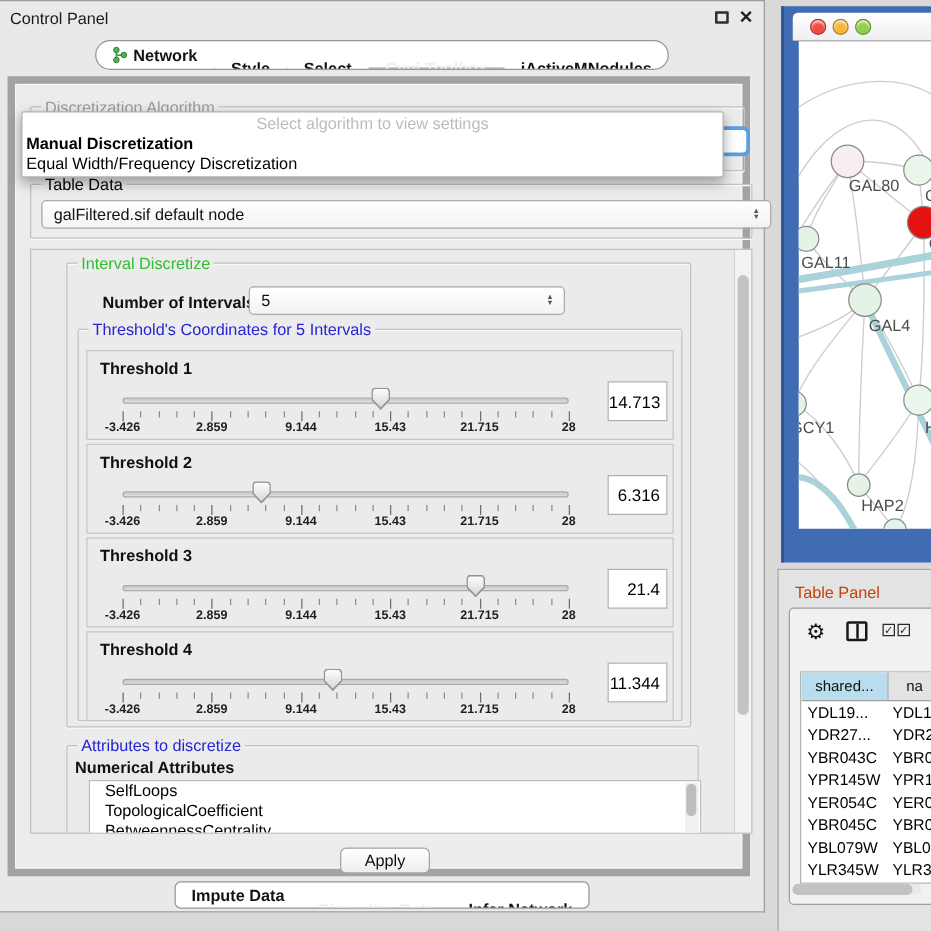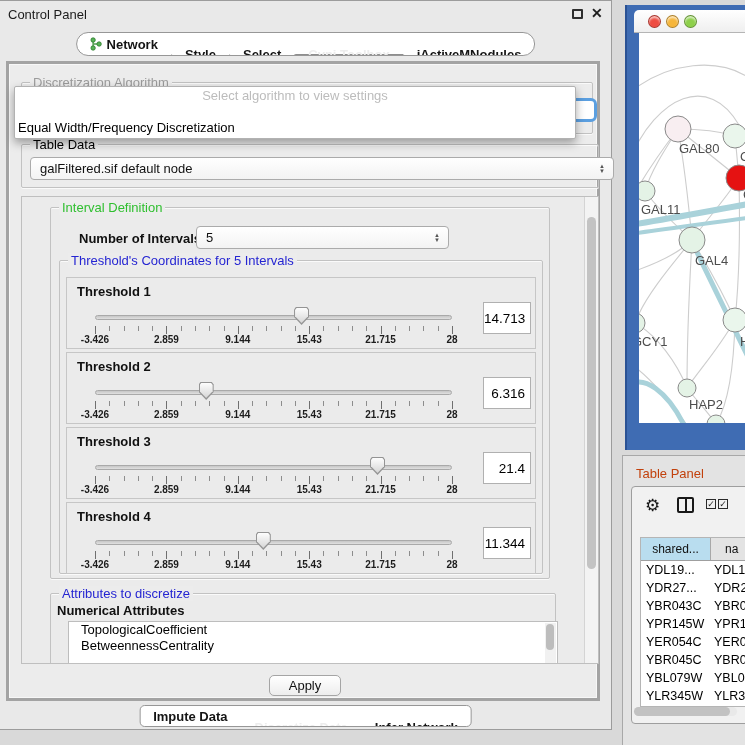--- a/index.html
+++ b/index.html
@@ -12,21 +12,21 @@
   #cp-title { left:8px; top:6px; font-size:13px; color:#1b1b1b; }
   #cp-float { left:572px; top:8px; width:11px; height:10px; border:2px solid #2e2e2e; border-radius:1px; cursor:pointer; }
   #cp-close { left:591px; top:4px; font-size:14px; color:#1e1e1e; font-weight:bold; cursor:pointer; }
 
   #top-tabs { left:50%; transform:translateX(-50%); top:31px; height:24px; display:flex; background:#ffffff; border:1px solid #979797; border-radius:12px; overflow:hidden; font-size:13px; font-weight:600; white-space:nowrap; }
   .seg { display:flex; align-items:center; gap:5px; padding:0 13px; color:#141414; cursor:pointer; }
   .seg + .seg { border-left:1px solid #c9c9c9;margin-top:21px; }
   .seg.active { background:linear-gradient(#9b9b9b,#818181); color:#ededed; }
   .net-icon { width:12px; height:14px; display:inline-block; }
 
-  #main-panel { left:6px; top:60px; width:594px; height:640px; background:#ececec; border:3px solid #a3a3a3; box-shadow:inset 0 0 0 1px #f7f7f7; }
+  #main-panel { left:6px; top:60px; width:594px; height:640px; background:#ececec; border:6px solid #a3a3a3; box-shadow:inset 0 0 0 1px #f7f7f7; }
 
   .group { position:absolute; border:1px solid #c2c2c2; border-radius:2px; box-shadow:0 1px 0 #fafafa, inset 0 1px 0 #fafafa; }
   .legend { position:absolute; top:-8px; left:8px; background:#ececec; padding:0 3px; font-size:13px; line-height:15px; white-space:nowrap; }
   .legend.green { color:#2fbf2f; }
   .legend.blue  { color:#2525d2; }
 
   
   #algo-group { left:12px; top:18px; width:572px; height:52px; }
   #algo-legend { color:#9b9b9b; }
   #algo-combo { left:548px; top:34px; width:40px; height:24px; background:#fff; border:3px solid #5b9fe0; border-radius:6px; z-index:1; cursor:pointer; }
@@ -143,38 +143,39 @@
 
   <div class="abs" id="main-panel">
 
     <div class="group" id="algo-group">
       <span class="legend" id="algo-legend">Discretization Algorithm</span>
     </div>
     <div class="abs" id="algo-combo"></div>
 
     <div class="abs" id="algo-popup">
       <div id="algo-hint">Select algorithm to view settings</div>
+      <div class="algo-option" id="algo-opt0">Manual Discretization</div>
       <div class="algo-option" id="algo-opt1">Equal Width/Frequency Discretization</div>
     </div>
 
     <div class="group" id="tabledata-group">
       <span class="legend">Table Data</span>
       <div class="combobox" id="tabledata-combo">
         <span>galFiltered.sif default node</span>
         <span class="stepper">
             <span>▲</span>
             <span>▼</span>
           </span>
       </div>
     </div>
 
     <div class="abs" id="scrollpane">
 
       <div class="group" id="interval-group">
-        <span class="legend green">Interval Definition</span>
+        <span class="legend green">Interval Discretize</span>
 
         <div id="noi-label">Number of Intervals</div>
         <div class="combobox" id="noi-combo">
           <span>5</span>
           <span class="stepper">
               <span>▲</span>
               <span>▼</span>
             </span>
         </div>
 
@@ -349,20 +350,21 @@
               </div>
             <div class="thr-value">11.344</div>
           </div>
         </div>
       </div>
 
       <div class="group" id="attr-group">
         <span class="legend blue">Attributes to discretize</span>
         <div id="attr-sub">Numerical Attributes</div>
         <div id="attr-list">
+          <div class="attr-item">SelfLoops</div>
             <div class="attr-item">TopologicalCoefficient</div>
             <div class="attr-item">BetweennessCentrality</div>
             <div id="attr-scroll">
               <div id="attr-thumb"></div>
             </div>
         </div>
       </div>
 
       <div id="sp-vscroll">
           <div id="sp-vthumb"></div>

